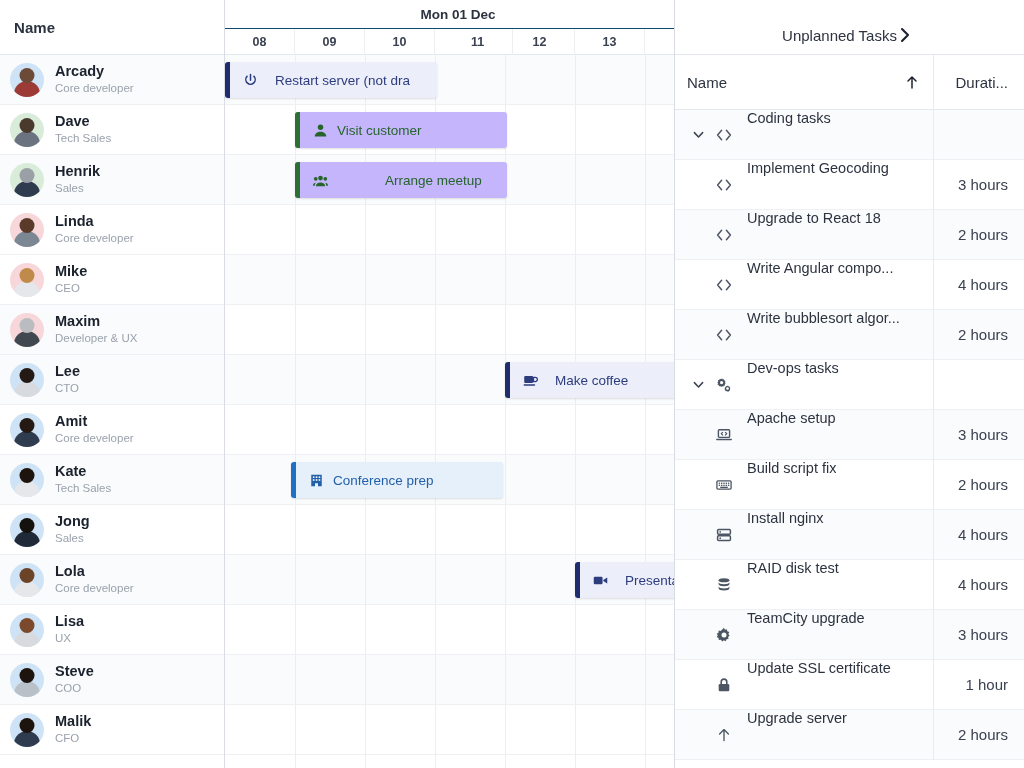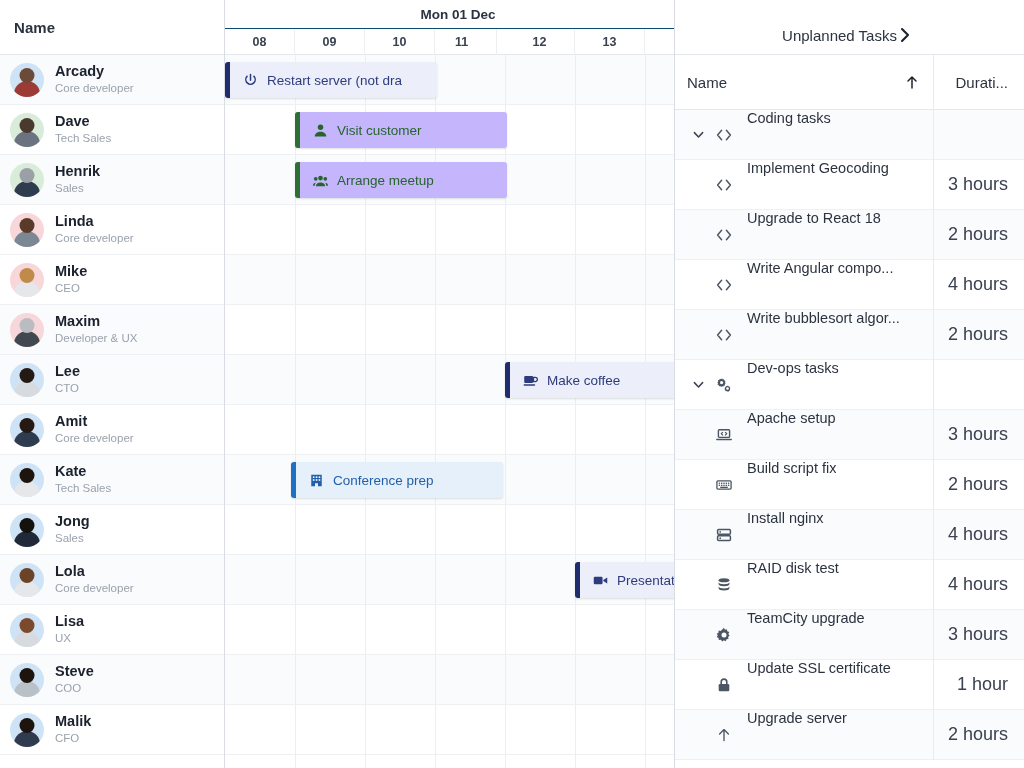--- a/index.html
+++ b/index.html
@@ -47,21 +47,21 @@
   .tl-body { position:absolute; top:55px; left:0; right:0; bottom:0; }
   .tl-rowbg { position:absolute; left:0; right:0; height:50px; border-bottom:1px solid #eef0f3; }
   .tl-rowbg.odd { background:#fafbfc; }
   .tl-rowbg.even { background:#ffffff; }
   .tl-vline { position:absolute; top:0; bottom:0; width:1px; background:#eceef1; }
   .bar { position:absolute; height:36px; border-radius:3px; display:flex; align-items:center;
          box-shadow: 0 1px 2px rgba(16,24,40,.13); overflow:hidden; }
   .bar .accent { position:absolute; left:0; top:0; bottom:0; width:5px; }
   .bar .bar-ico { margin-left: 18px; display:flex; align-items:center; flex:0 0 auto; }
   .bar .bar-lbl { font-size:13.5px; margin-left:9px; white-space:nowrap; }
-  .bar.blue { background:#eceefa; }
+  .bar.blue { background:#eceefa;gap:8px; }
   .bar.blue .accent { background:#1f2d6e; }
   .bar.blue .bar-lbl, .bar.blue .bar-ico { color:#2d3c7d; }
   .bar.green { background:#c4b5fd; }
   .bar.green .accent { background:#2e7031; }
   .bar.green .bar-lbl, .bar.green .bar-ico { color:#26642b; }
   .bar.lblue { background:#e6f0fa; }
   .bar.lblue .accent { background:#1f6fc4; }
   .bar.lblue .bar-lbl, .bar.lblue .bar-ico { color:#2160a8; }
 
   
@@ -74,21 +74,21 @@
                  padding: 0 14px 0 12px; height:55px; border-right:1px solid #e9ebef; }
   .up-col-name span.h { font-size:15px; color:#2c3340; }
   .up-col-dur { flex:1; display:flex; align-items:center; justify-content:flex-end;
                 padding-right: 16px; font-size:15px; color:#2c3340; }
   .up-row { height:50px; display:flex; align-items:center; border-bottom:1px solid #eef0f3; }
   .up-row.odd { background:#fafbfc; }
   .up-row.even { background:#ffffff; }
   .up-cell-name { width:259px; height:50px; display:flex; 
                   border-right:1px solid #e9ebef; padding-right:8px; min-width:0; }
   .up-cell-dur { flex:1; height:50px; display:flex; align-items:center; justify-content:flex-end;
-                 padding-right:16px; font-size:18px; color:#3a4150; white-space:nowrap; }
+                 padding-right:16px; font-size:15px; color:#3a4150; white-space:nowrap; }
   .twisty { width:26px; flex:0 0 26px; display:flex; align-items:center; justify-content:center;
             margin-left: 10px; color:#3a4150; }
   .row-ico { width:26px; flex:0 0 26px; display:flex; align-items:center; justify-content:center;
              color:#4b5563; }
   .up-lbl { font-size:14.5px; color:#2c3340; margin-left:10px; white-space:nowrap;
             overflow:hidden; text-overflow:ellipsis; }
   .up-row.group .up-lbl { color:#2c3340; }
   .indent-leaf { margin-left: 36px; }
   .indent-group { margin-left: 0px; }
   svg { display:block; }
@@ -248,21 +248,21 @@
 
   <div class="gantt">
     <div class="tl-head">
       <div class="tl-top" id="tlTop">
           <div class="tl-day" style="left: 8px; width: 450px;">Mon 01 Dec</div>
         </div>
       <div class="tl-bot" id="tlBot">
           <div class="tl-hour" style="left: 0px; width: 70px;">08</div>
           <div class="tl-hour" style="left: 70px; width: 70px;">09</div>
           <div class="tl-hour" style="left: 140px; width: 70px;">10</div>
-          <div class="tl-hour" style="left: 202px; width: 70px;">11</div>
+          <div class="tl-hour" style="left: 218px; width: 70px;">11</div>
           <div class="tl-hour" style="left: 280px; width: 70px;">12</div>
           <div class="tl-hour" style="left: 350px; width: 70px;">13</div>
           <div class="tl-hour" style="left: 420px; width: 70px;"></div>
         </div>
     </div>
     <div class="tl-body" id="tlBody">
         <div class="tl-rowbg odd" style="top: 0px;"></div>
         <div class="tl-rowbg even" style="top: 50px;"></div>
         <div class="tl-rowbg odd" style="top: 100px;"></div>
         <div class="tl-rowbg even" style="top: 150px;"></div>
@@ -295,21 +295,21 @@
         <div class="bar green" style="left: 70px; width: 212px; top: 57px;">
           <span class="accent"></span>
           <span class="bar-ico">
             <svg width="15" height="15" viewBox="0 0 16 16" fill="#26642b">
               <circle cx="8" cy="4.6" r="2.9"></circle>
               <path d="M1.9 14.4c0-3.2 2.7-5 6.1-5s6.1 1.8 6.1 5z"></path>
             </svg>
           </span>
           <span class="bar-lbl">Visit customer</span>
         </div>
-        <div class="bar green" style="left: 70px; width: 212px; top: 107px;">
+        <div class="bar green" style="left: 70px; width: 212px; top: 107px; gap: 48px;">
           <span class="accent"></span>
           <span class="bar-ico">
             <svg width="15" height="15" viewBox="0 0 16 16" fill="#26642b">
               <circle cx="8" cy="5.4" r="2.5"></circle>
               <circle cx="2.9" cy="6.2" r="2"></circle>
               <circle cx="13.1" cy="6.2" r="2"></circle>
               <path d="M3.1 14c0-2.5 2.2-3.9 4.9-3.9s4.9 1.4 4.9 3.9z"></path>
               <path d="M0 13.6c0-1.9 1.3-3 3-3.1-.7.8-1.1 1.9-1.1 3.1z"></path>
               <path d="M16 13.6c0-1.9-1.3-3-3-3.1.7.8 1.1 1.9 1.1 3.1z"></path>
             </svg>

